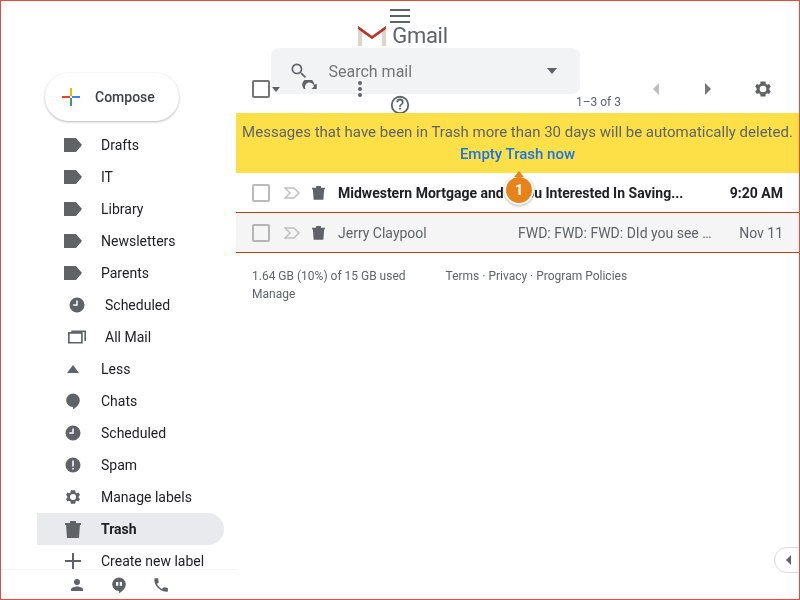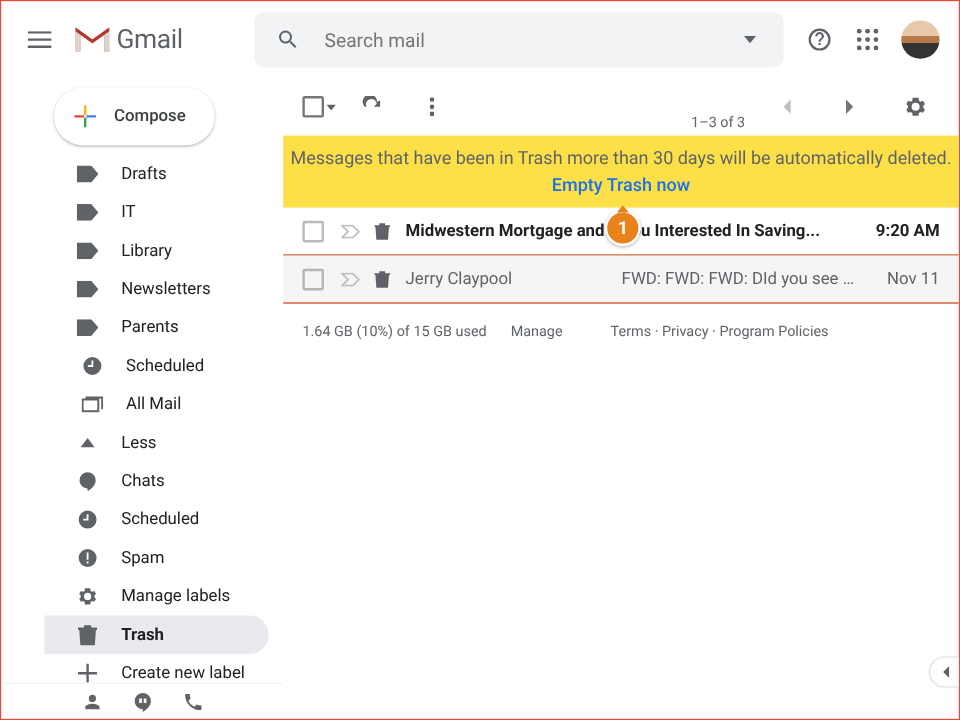--- a/index.html
+++ b/index.html
@@ -1,19 +1,19 @@
 <!DOCTYPE html>
 <html><head>
 <meta charset="utf-8">
 <style>
   * { margin: 0; padding: 0; box-sizing: border-box; font-family: 'Segoe UI', Roboto, Arial, sans-serif; }
   body { width: 800px; height: 600px; overflow: hidden; background: #fff; position: relative; border: 1px solid #e74c3c; }
   
   
-  .header { height: 64px; display: flex; align-items: center; padding: 8px; }
+  .header { height: 64px; display: flex; align-items: center; padding: 8px; flex-direction: column; }
   .menu-btn { width: 48px; height: 48px; display:flex; align-items:center; justify-content:center; border-radius:50%; cursor:pointer; }
   .logo-wrap { display:flex; align-items:center; gap:4px; margin-left:4px; }
   .gmail-text { font-size: 22px; color:#5f6368; letter-spacing: -0.3px; }
   .search-wrap { flex:1; margin-left: 60px; margin-right: 10px; }
   .search-bar { background:#f1f3f4; border-radius:8px; height:46px; display:flex; align-items:center; padding: 0 8px; }
   .search-input { flex:1; border:none; background:transparent; font-size:16px; color:#5f6368; outline:none; padding-left:10px; }
   .hdr-icon { width:40px; height:40px; display:flex; align-items:center; justify-content:center; border-radius:50%; cursor:pointer; color:#5f6368;}
   .avatar { width:32px; height:32px; border-radius:50%; background: linear-gradient(#e8c8a8 40%, #b57a4a 40% 60%, #333 60%); margin: 0 8px; cursor:pointer;}
   
   
@@ -40,21 +40,21 @@
   .mail-row.unread { font-weight:700; color:#202124; }
   .mail-row.read { background:#f5f5f5; color:#5f6368;}
   .mail-row .checkbox-empty { margin-right:14px; opacity:0.5; flex-shrink:0;}
   .important-marker { width:18px; margin-right:10px; color:#dadce0; flex-shrink:0;}
   .trash-pre { width:18px; margin-right:8px; color:#5f6368; flex-shrink:0;}
   .sender { width:170px; white-space:nowrap; overflow:hidden; text-overflow:ellipsis; flex-shrink:0;}
   .subject { flex:1; white-space:nowrap; overflow:hidden; text-overflow:ellipsis; padding-left:10px;}
   .date { width:70px; text-align:right; flex-shrink:0;}
   
   .footer-info { padding:16px; font-size:12px; color:#5f6368; display:flex; gap:40px;}
-  .footer-left { display:flex; flex-direction:row; gap:20px;}
+  .footer-left { display:flex; flex-direction:column; gap:4px;}
   
   
   .bottom-bar { position:absolute; left:0; bottom:0; height:30px; width:235px; display:flex; align-items:center; justify-content:center; gap:24px; border-top:1px solid #f1f3f4; color:#5f6368;}
   
   .callout { position:absolute; width:30px; height:30px; background:#e8821a; border:2px solid #fff; border-radius:50%; color:#fff; font-weight:700; display:flex; align-items:center; justify-content:center; font-size:15px; box-shadow:0 1px 3px rgba(0,0,0,0.3);}
   .callout::before { content:''; position:absolute; top:-6px; left:50%; transform:translateX(-50%); border-left:5px solid transparent; border-right:5px solid transparent; border-bottom:6px solid #e8821a;}
   
   .float-chevron { position:absolute; right:-1px; bottom:26px; width:26px; height:26px; background:#fff; border:1px solid #dadce0; border-radius:50% 0 0 50%; display:flex; align-items:center; justify-content:center; color:#5f6368; cursor:pointer;}
   
   svg { display:block; }

